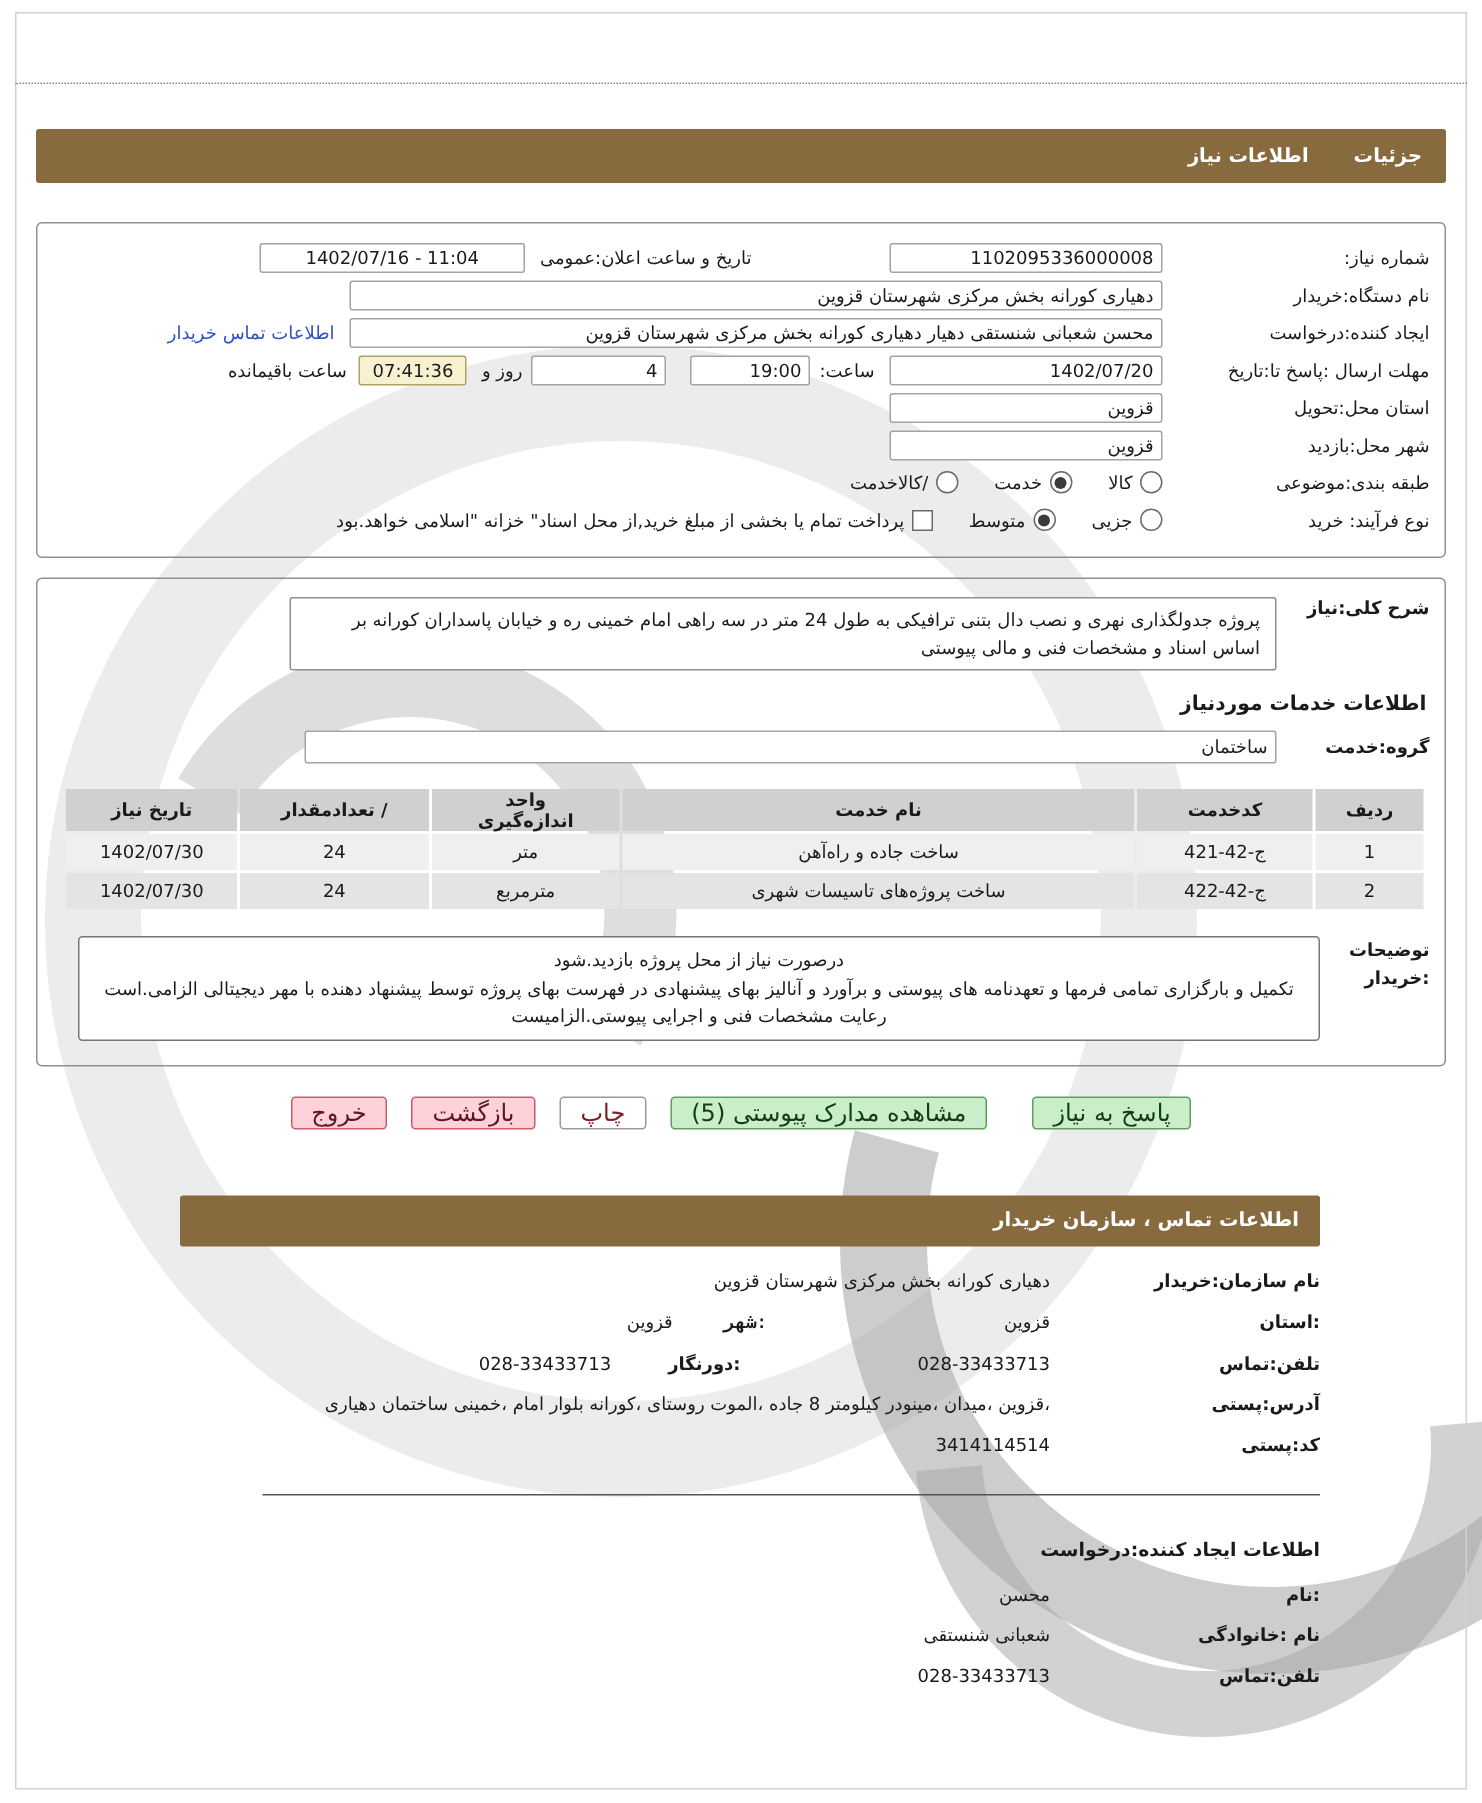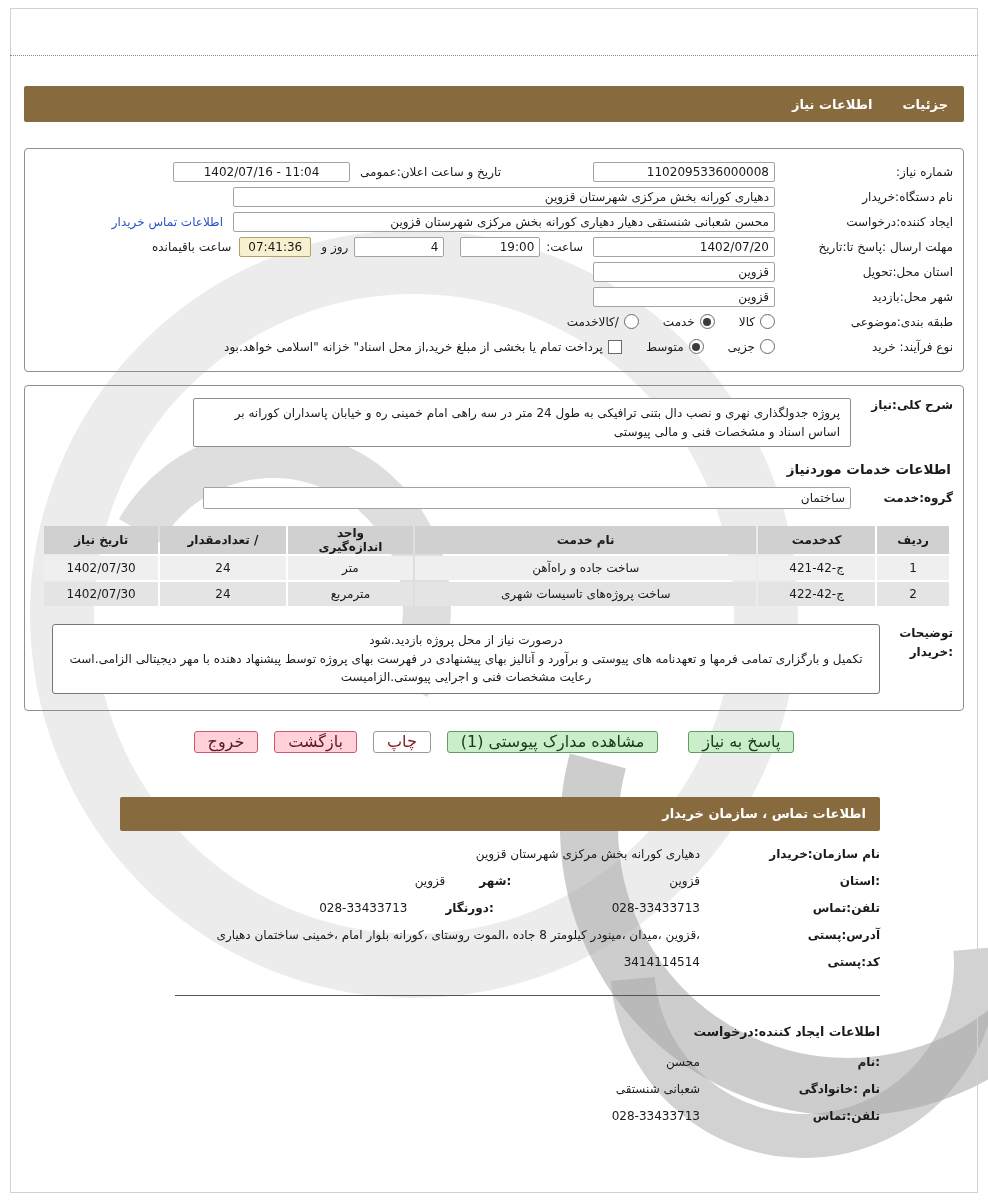--- a/index.html
+++ b/index.html
@@ -58,21 +58,21 @@
   .btn.plain{background:#fff;border-color:#9a9a9a;color:#7f1d1d;}
   .btn.resp{margin-left:14px;}
   
   .bar2{width:732px;height:34px;margin:44px 108px 0 auto;padding:0 14px;}
   .contact{width:732px;margin:0 108px 0 auto;}
   .c-row{display:flex;align-items:flex-start;margin-top:13px;}
   .c-row.first{margin-top:16px;}
   .c-label{flex:0 0 180px;max-width:180px;font-weight:bold;}
   .c-val{flex:1;display:flex;align-items:center;white-space:nowrap;}
   .c-sub{font-weight:bold;}
-  .mr158{margin-right:158px;} .mr34{margin-right:34px;} .mr118{margin-right:118px;} .mr38{margin-right:38px;}
+  .mr158{margin-right:158px;font-family:Liberation Mono, monospace;} .mr34{margin-right:34px;} .mr118{margin-right:118px;} .mr38{margin-right:38px;}
   .c-hr{border:none;border-top:1px solid #555;width:705px;margin:26px 0 0 auto;}
   .c-heading{font-weight:bold;font-size:12.5px;margin-top:28px;}
 </style>
 </head>
 <body>
 
 <div class="wm wm1"></div>
 <div class="wm wm4"></div>
 <div class="wm wm2"></div>
 <div class="wm wm3"></div>
@@ -227,21 +227,21 @@
         <div>درصورت نیاز از محل پروژه بازدید.شود</div>
         <div>تکمیل و بارگزاری تمامی فرمها و تعهدنامه های پیوستی و برآورد و آنالیز بهای پیشنهادی در فهرست بهای پروژه توسط پیشنهاد دهنده با مهر دیجیتالی الزامی.است</div>
         <div>رعایت مشخصات فنی و اجرایی پیوستی.الزامیست</div>
       </div>
     </div>
 
   </div>
 
   <div class="btn-row">
     <button class="btn green resp">پاسخ به نیاز</button>
-    <button class="btn green">مشاهده مدارک پیوستی (1)</button>
+    <button class="btn green">مشاهده مدارک پیوستی (5)</button>
     <button class="btn plain">چاپ</button>
     <button class="btn pink">بازگشت</button>
     <button class="btn pink">خروج</button>
   </div>
 
   <div class="bar bar2">
     <span>اطلاعات تماس ، سازمان خریدار</span>
   </div>
 
   <div class="contact">

